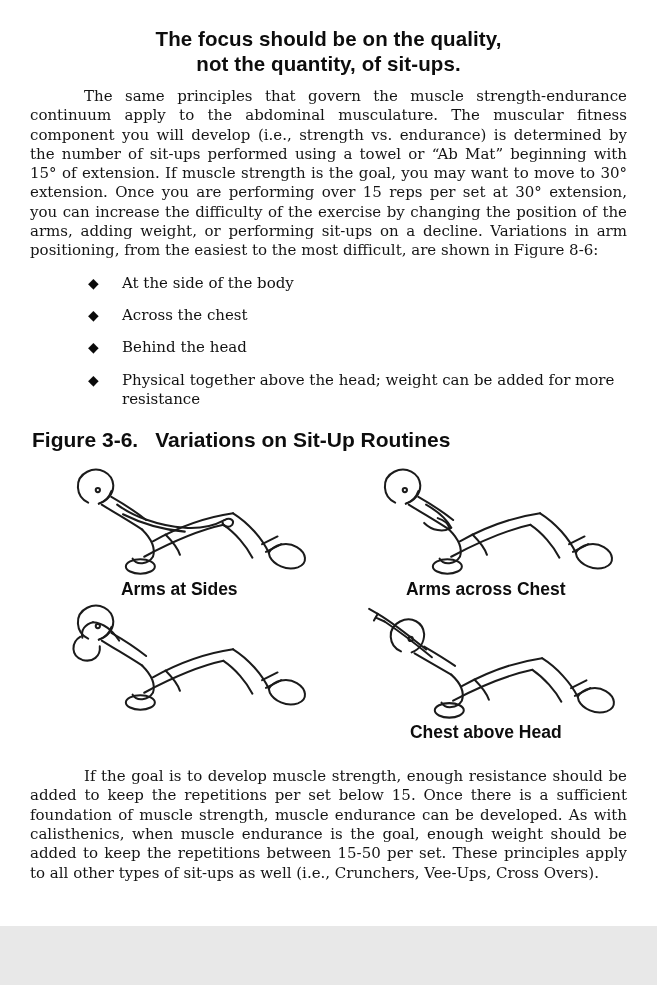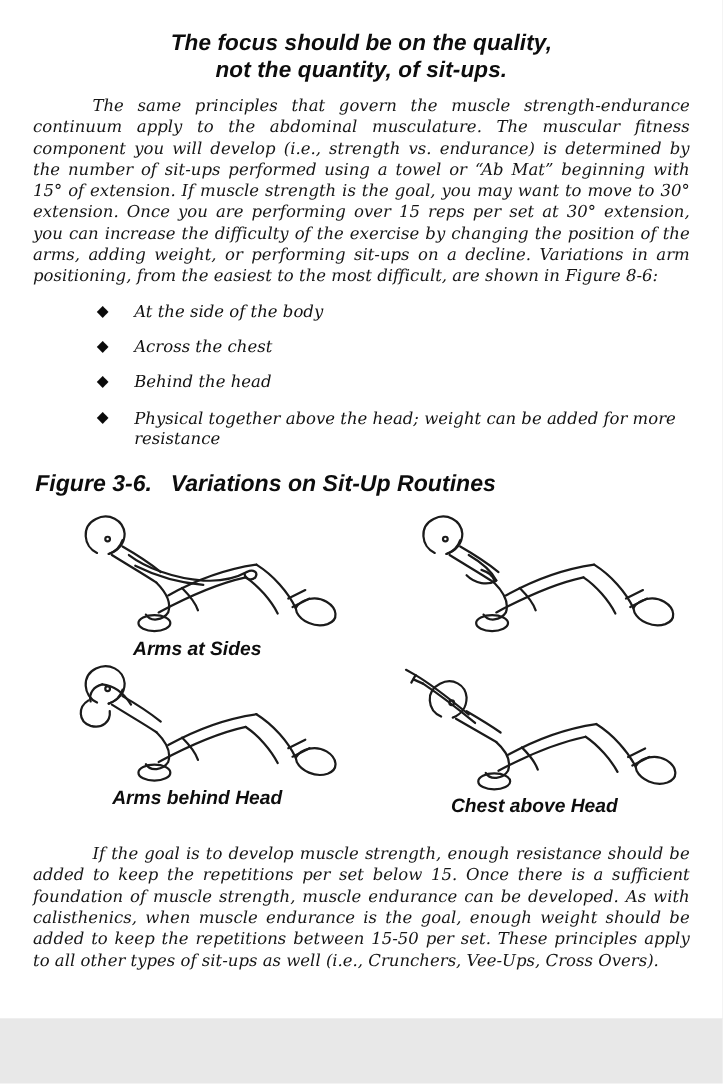--- a/index.html
+++ b/index.html
@@ -6,21 +6,20 @@
   .page {
     position: relative;
     width: 657px;
     height: 926px;
     margin: 0 auto;
     background: #ffffff;
     color: #111111;
     overflow: hidden;
     box-sizing: border-box;
     font-family: "DejaVu Serif", serif;
-    font-style: italic;
   }
   
   .main-title {
     margin: 0;
     padding-top: 26px;
     text-align: center;
     font-family: "Liberation Sans", sans-serif;
     font-weight: bold;
     font-size: 20.5px;
     line-height: 25px;
@@ -197,20 +196,21 @@
         <path d="M196,51 C212,61 226,77 233,92"></path>
         <path d="M186,63 C198,71 210,85 216,97"></path>
         <path d="M226,83 L242,75"></path>
         <path d="M230,91 L246,83"></path>
         <path d="M233,92 C238,83 252,80 262,86 C272,92 274,103 263,107 C251,111 238,104 234,96 Z"></path>
         <path d="M126,73 C134,81 139,88 141,94"></path>
         <path d="M78,42 C90,49 100,58 104,66"></path>
         <path d="M104,66 C96,71 84,69 76,61"></path>
         <path d="M90,56 C96,58 101,62 102,66"></path>
       </svg>
+      <figcaption>Arms across Chest</figcaption>
     </figure>
 
     <figure>
       <svg class="art" width="272" height="114" viewBox="0 0 280 118">
         <path d="M46,40 C33,34 31,15 45,8 C57,2 71,9 72,22 C72,31 66,38 57,41"></path>
         <path d="M57,41 C63,39 68,34 70,28"></path>
         <circle cx="56" cy="27" r="2.2"></circle>
         <path d="M60,42 C76,52 90,60 102,68"></path>
         <path d="M70,34 C84,42 96,50 106,58"></path>
         <path d="M102,68 C112,78 116,87 113,96 C108,104 96,105 92,98"></path>
@@ -220,21 +220,20 @@
         <path d="M196,51 C212,61 226,77 233,92"></path>
         <path d="M186,63 C198,71 210,85 216,97"></path>
         <path d="M226,83 L242,75"></path>
         <path d="M230,91 L246,83"></path>
         <path d="M233,92 C238,83 252,80 262,86 C272,92 274,103 263,107 C251,111 238,104 234,96 Z"></path>
         <path d="M126,73 C134,81 139,88 141,94"></path>
         <path d="M78,42 C71,31 62,24 51,23"></path>
         <path d="M51,23 C43,25 38,31 40,39"></path>
         <path d="M38,38 C28,44 28,58 40,62 C51,65 59,58 58,48"></path>
       </svg>
-      <figcaption>Arms behind Head</figcaption>
     </figure>
 
     <figure class="offset-down">
       <svg class="art" width="272" height="114" viewBox="0 0 280 118">
         <path d="M52,46 C39,40 37,22 51,15 C63,9 75,16 76,28 C76,37 71,44 63,47"></path>
         <circle cx="62" cy="33" r="2.2"></circle>
         <path d="M66,48 C80,56 92,63 104,70"></path>
         <path d="M76,41 C88,48 98,54 108,61"></path>
         <path d="M104,70 C114,79 118,88 115,97 C110,105 98,106 94,99"></path>
         <ellipse cx="102" cy="107" rx="15" ry="7.5"></ellipse>

